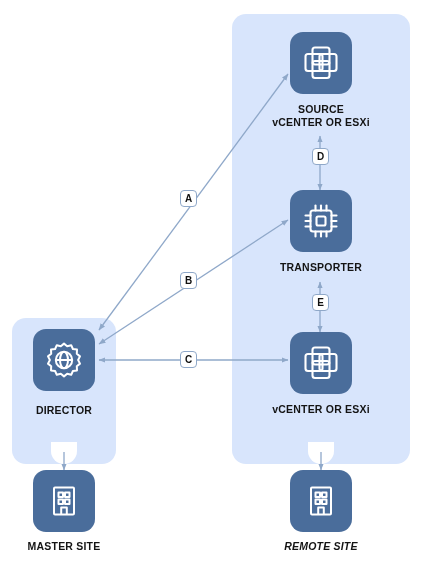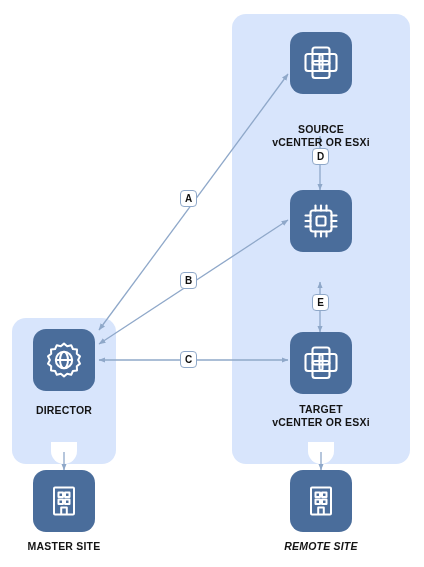--- a/index.html
+++ b/index.html
@@ -140,21 +140,21 @@
   <div class="node-tile" style="left:290px; top:32px;">
     <span>
       <svg width="38" height="38" viewBox="0 0 38 38" fill="none" stroke="#ffffff" stroke-width="2.1">
         <rect x="3.5" y="10" width="17" height="17" rx="2.5"></rect>
         <rect x="17.5" y="10" width="17" height="17" rx="2.5"></rect>
         <rect x="10.5" y="3.5" width="17" height="17" rx="2.5"></rect>
         <rect x="10.5" y="17" width="17" height="17" rx="2.5"></rect>
       </svg>
     </span>
   </div>
-  <div class="node-caption" style="left:231px; top:103px;margin-top:20px;">
+  <div class="node-caption" style="left:231px; top:103px;">
     <div>SOURCE</div>
     <div>vCENTER OR ESXi</div>
   </div>
 
   <div class="node-tile" style="left:290px; top:190px;">
     <span>
       <svg width="38" height="38" viewBox="0 0 38 38" fill="none" stroke="#ffffff" stroke-width="2.1" stroke-linecap="round">
         <rect x="8.5" y="8.5" width="21" height="21" rx="2.5"></rect>
         <rect x="14.5" y="14.5" width="9" height="9" rx="1.5"></rect>
         <line x1="13.5" y1="3.5" x2="13.5" y2="8.5"></line>
@@ -165,33 +165,35 @@
         <line x1="24.5" y1="29.5" x2="24.5" y2="34.5"></line>
         <line x1="3.5" y1="13.5" x2="8.5" y2="13.5"></line>
         <line x1="3.5" y1="19" x2="8.5" y2="19"></line>
         <line x1="3.5" y1="24.5" x2="8.5" y2="24.5"></line>
         <line x1="29.5" y1="13.5" x2="34.5" y2="13.5"></line>
         <line x1="29.5" y1="19" x2="34.5" y2="19"></line>
         <line x1="29.5" y1="24.5" x2="34.5" y2="24.5"></line>
       </svg>
     </span>
   </div>
+  <div class="node-caption" style="left:231px; top:261px;">
+    <div>TRANSPORTER</div>
+  </div>
 
   <div class="node-tile" style="left:290px; top:332px;">
     <span>
       <svg width="38" height="38" viewBox="0 0 38 38" fill="none" stroke="#ffffff" stroke-width="2.1">
         <rect x="3.5" y="10" width="17" height="17" rx="2.5"></rect>
         <rect x="17.5" y="10" width="17" height="17" rx="2.5"></rect>
         <rect x="10.5" y="3.5" width="17" height="17" rx="2.5"></rect>
         <rect x="10.5" y="17" width="17" height="17" rx="2.5"></rect>
       </svg>
     </span>
   </div>
   <div class="node-caption" style="left:231px; top:403px;">
-    <div>TARGET</div>
     <div>vCENTER OR ESXi</div>
   </div>
 
   <div class="node-tile" style="left:33px; top:329px;">
     <span>
       <svg width="38" height="38" viewBox="0 0 38 38" fill="none" stroke="#ffffff" stroke-width="2" stroke-linejoin="round">
         <path d="M19 2.6 L22.2 5.2 L26.2 4.2 L27.9 8.0 L32.0 8.6
                  L31.8 12.8 L35.0 15.4 L33.1 19.0 L35.0 22.6
                  L31.8 25.2 L32.0 29.4 L27.9 30.0 L26.2 33.8
                  L22.2 32.8 L19 35.4 L15.8 32.8 L11.8 33.8

